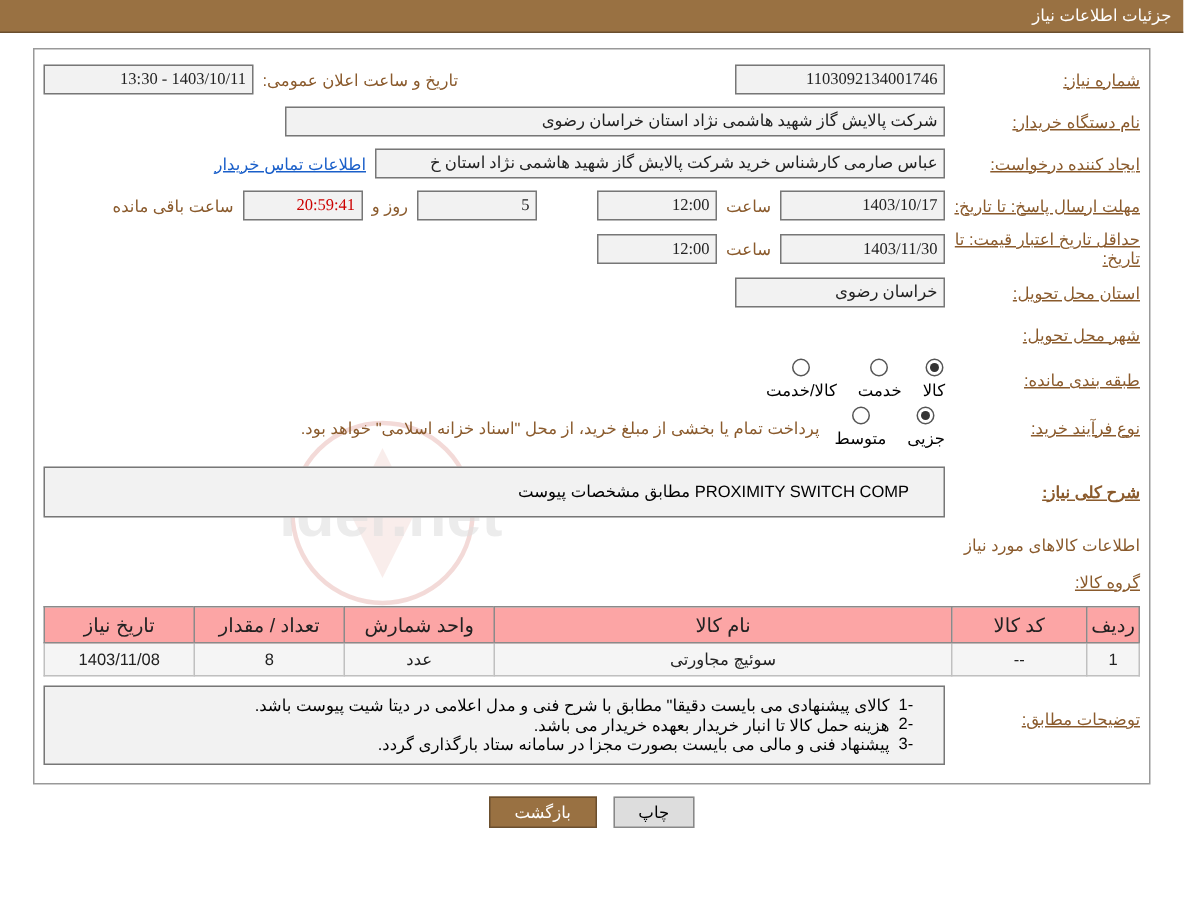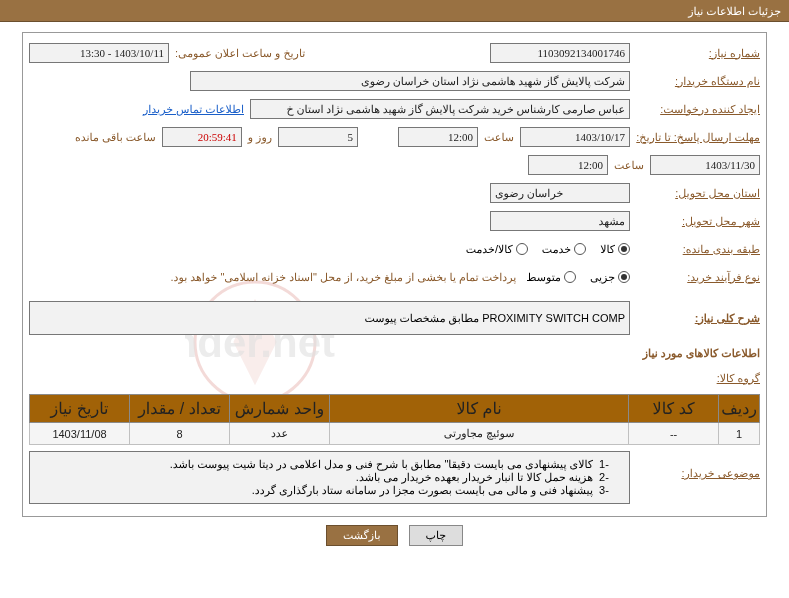--- a/index.html
+++ b/index.html
@@ -8,29 +8,29 @@
 .header-bar { background: #997142; color: #fff; height: 22px; line-height: 22px; padding-right: 8px; font-size: 11px; border-bottom: 1px solid #6b4f2e; }
 .content { padding: 10px 22px 10px 22px; }
 .fieldset { border: 1px solid #999; padding: 8px 6px; margin-bottom: 4px; }
 .row { display: flex; align-items: center; margin-bottom: 4px; min-height: 24px; }
 .label { color: #8a5a2c; width: 130px; text-align: right; padding-left: 4px; flex-shrink: 0; text-decoration: underline; }
 .label2 { color: #8a5a2c; text-align: right; padding: 0 6px; flex-shrink: 0; }
 .input { background: #f2f2f2; border: 1px solid #777; height: 20px; line-height: 18px; padding: 0 4px; font-family: Tahoma; font-size: 11px; text-align: right; color: #222; }
 .input-wide { flex: 1; text-align: right; }
 .link { color: #1a5fc9; text-decoration: underline; cursor: pointer; padding-right: 6px; }
 .radio-row { display: flex; align-items: center; gap: 14px; }
-.radio-item { display: flex; align-items: center; gap: 3px; }
+.radio-item { display: flex; align-items: center; gap: 3px; flex-direction: column; }
 .radio { width: 12px; height: 12px; border: 1px solid #555; border-radius: 50%; display: inline-flex; align-items: center; justify-content: center; background: #fff; }
 .radio.checked::after { content: ""; width: 6px; height: 6px; background: #333; border-radius: 50%; display: block; }
 .note-text { color: #8a5a2c; padding-right: 10px; }
 .watermark { position: absolute; top: 250px; left: 50%; transform: translateX(-50%); pointer-events: none; opacity: 0.18; z-index: 0; }
-.section-title { color: #8a5a2c; font-weight: bold; margin: 12px 0 6px; font-size: 11px; }
-.big-input { background: #f2f2f2; border: 1px solid #777; height: 34px; line-height: 32px; padding: 0 4px; flex: 1; text-align: right; }
+.section-title { color: #8a5a2c; font-weight: normal; margin: 12px 0 6px; font-size: 11px; }
+.big-input { background: #f2f2f2; border: 1px solid #777; height: 34px; line-height: 32px; padding: 0 23px; flex: 1; text-align: right; }
 .table { width: 100%; border-collapse: collapse; margin-bottom: 6px; }
-.table th { background: #a16207; border: 1px solid #8a8a8a; padding: 4px 2px; font-weight: normal; color: #222; font-size: 16px; }
+.table th { background: #fca5a5; border: 1px solid #8a8a8a; padding: 4px 2px; font-weight: normal; color: #222; font-size: 13px; }
 .table td { background: #f5f5f5; border: 1px solid #c0c0c0; padding: 4px 2px; text-align: center; color: #222; font-size: 11px; }
 .desc-box { border: 1px solid #777; padding: 6px 8px; background: #f2f2f2; flex: 1; }
 .desc-box ol { list-style: none; padding: 0; }
 .desc-box li { display: flex; }
 .desc-box li .num { width: 28px; text-align: left; padding-left: 6px; }
 .buttons { text-align: center; margin-top: 8px; }
 .btn { display: inline-block; border: 1px solid #888; background: #ddd; padding: 3px 16px; margin: 0 4px; font-family: Liberation Sans, sans-serif; font-size: 11px; cursor: pointer; }
 .btn-primary { background: #997142; color: #fff; border-color: #6b4f2e; }
 .group-input { background: #f2f2f2; border: 1px solid #777; height: 20px; line-height: 18px; padding: 0 8px; flex: 1; text-align: right; }
 .rel { position: relative; z-index: 1; }
@@ -83,33 +83,33 @@
     <span class="label2">ساعت</span>
     <span class="input w80">12:00</span>
     <span style="width:40px"></span>
     <span class="input w80">5</span>
     <span class="label2">روز و</span>
     <span class="input w80" style="color:#c00">20:59:41</span>
     <span class="label2">ساعت باقی مانده</span>
   </div>
 
   <div class="row">
+    <span class="label">حداقل تاریخ اعتبار قیمت: تا تاریخ:</span>
     <span class="input w110">1403/11/30</span>
     <span class="label2">ساعت</span>
     <span class="input w80">12:00</span>
   </div>
 
   <div class="row">
     <span class="label">استان محل تحویل:</span>
-    <span class="input w140" style="text-align:left">خراسان رضوی</span>
+    <span class="input w140" style="text-align:right">خراسان رضوی</span>
   </div>
 
   <div class="row">
     <span class="label">شهر محل تحویل:</span>
-    <span class="input w140" style="text-align:right">مشهد</span>
   </div>
 
   <div class="row">
     <span class="label">طبقه بندی مانده:</span>
     <div class="radio-row">
       <span class="radio-item">
               <span class="radio checked"></span>
               <span>کالا</span>
             </span>
       <span class="radio-item">
@@ -168,21 +168,21 @@
         <td>--</td>
         <td>سوئیچ مجاورتی</td>
         <td>عدد</td>
         <td>8</td>
         <td>1403/11/08</td>
       </tr>
     </tbody>
   </table>
 
   <div class="row" style="align-items:flex-start">
-    <span class="label" style="padding-top:16px">موضوعی خریدار:</span>
+    <span class="label" style="padding-top:16px">توضیحات مطابق:</span>
     <div class="desc-box">
       <ol>
         <li>
                 <span class="num">-1</span>
                 <span>کالای پیشنهادی می بایست دقیقا" مطابق با شرح فنی و مدل اعلامی در دیتا شیت پیوست باشد.</span>
               </li>
         <li>
                 <span class="num">-2</span>
                 <span>هزینه حمل کالا تا انبار خریدار بعهده خریدار می باشد.</span>
               </li>

